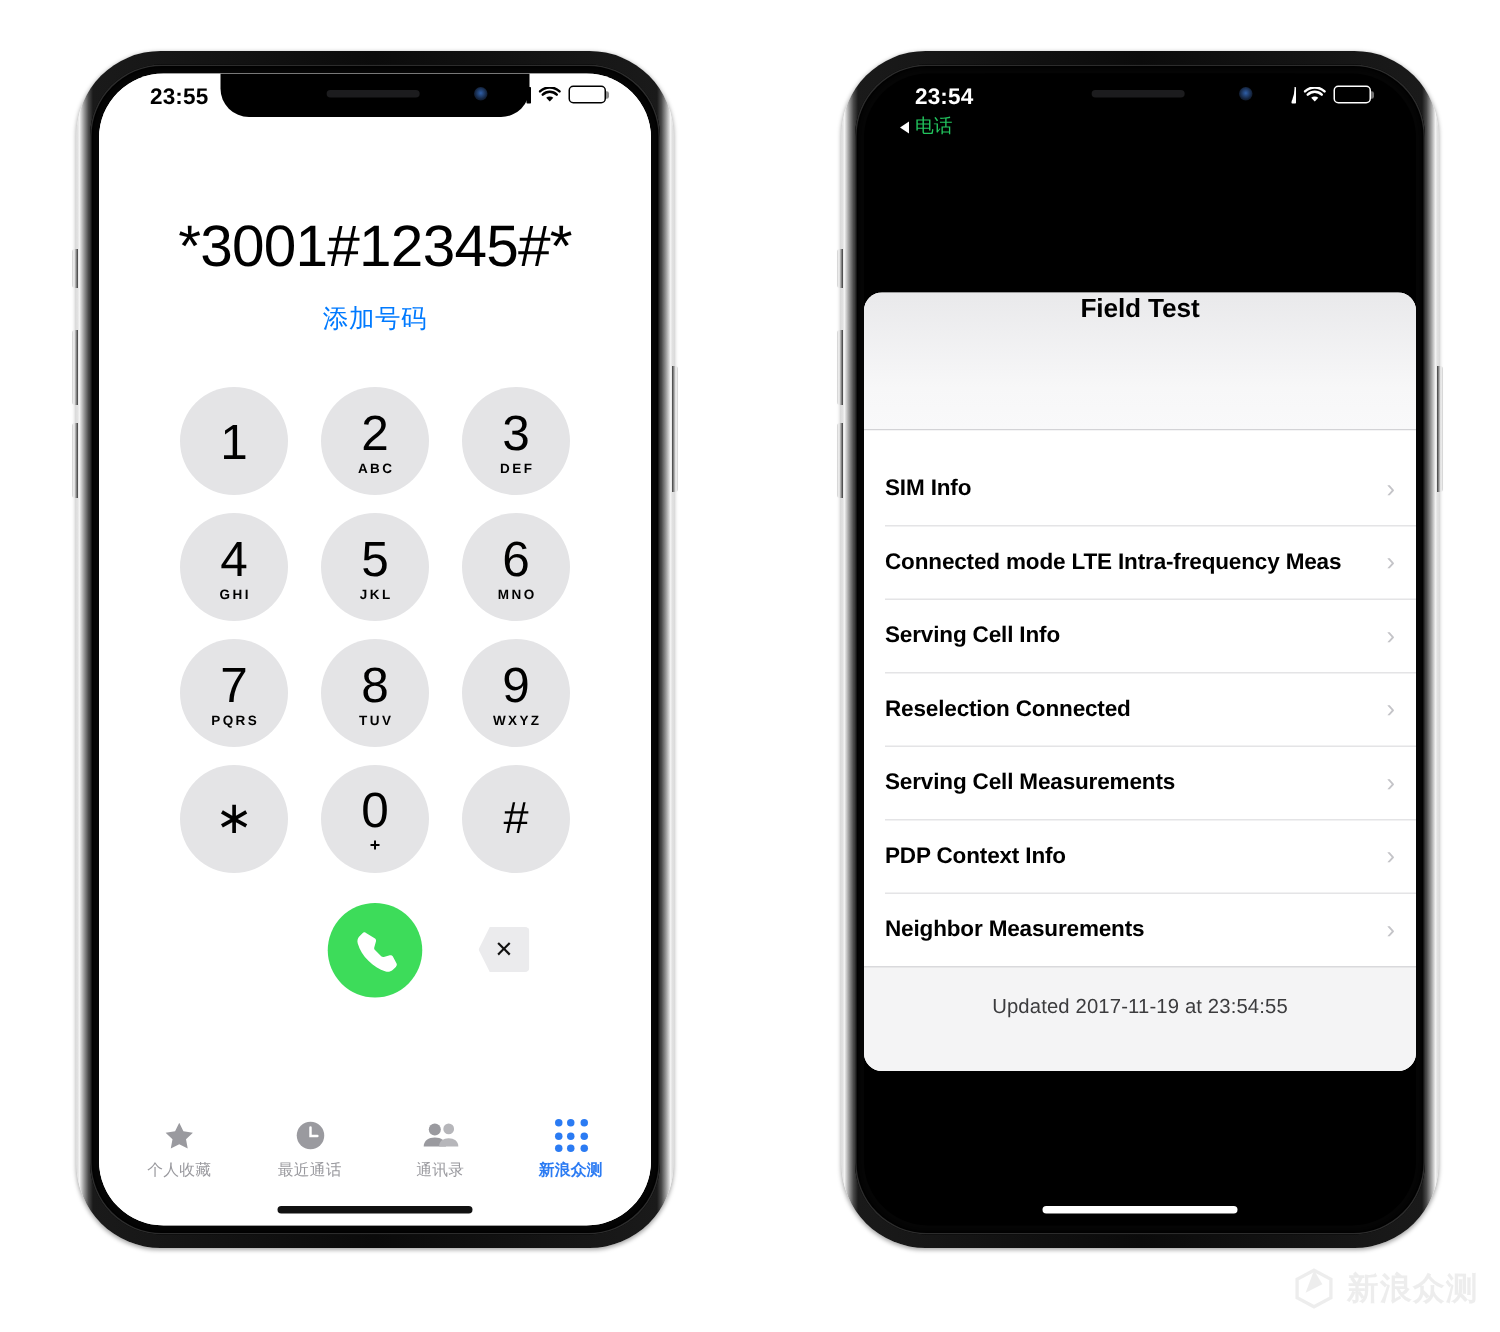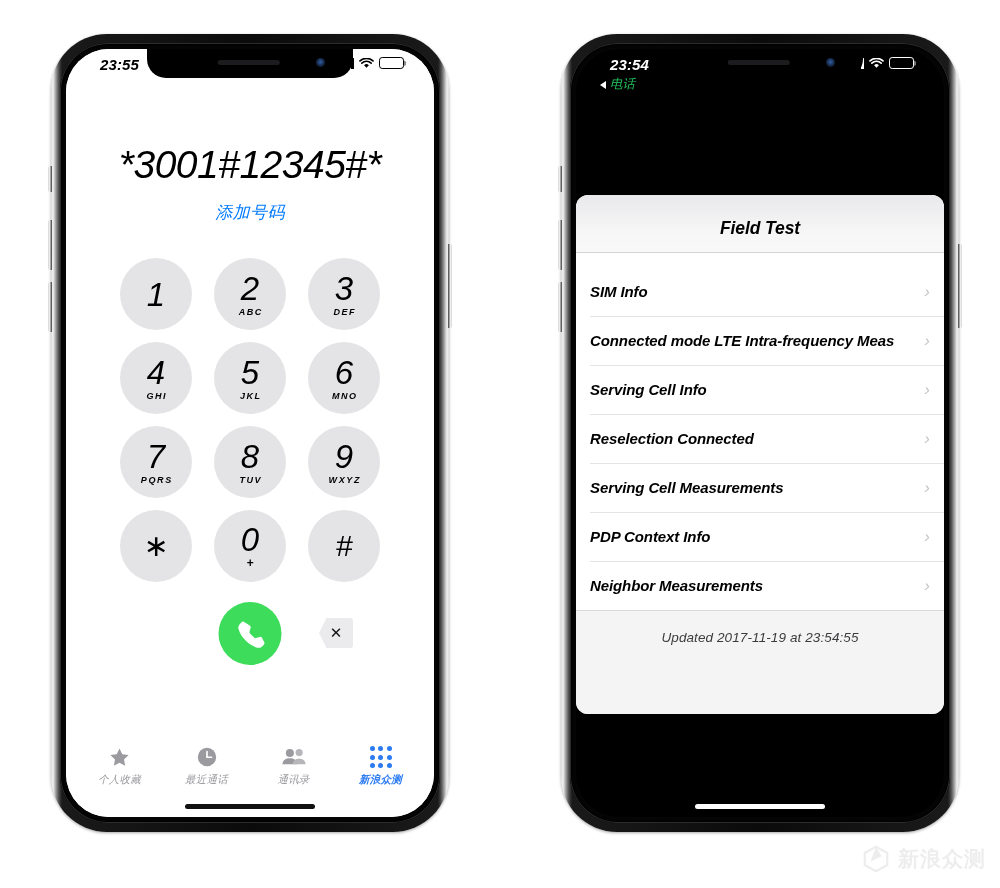--- a/index.html
+++ b/index.html
@@ -25,21 +25,20 @@
     box-shadow: 0 1px 3px rgba(0,0,0,.35);
   }
   .phone-left  { left: 51px; top: 34px; }
   .phone-right { left: 561px; top: 34px; }
 
   .bezel {
     position: absolute; inset: 9px;
     border-radius: 48px;
     background: #050505;
     box-shadow: inset 0 0 0 1px #2c2c2c, inset 0 0 2px 2px #000;
-    font-style: italic;
   }
   .screen {
     position: absolute; inset: 6px;
     border-radius: 43px;
     overflow: hidden;
     background: #ffffff;
   }
   .screen.dark { background:#000; }
 
   
@@ -199,24 +198,24 @@
   
   .ft-card {
     position: absolute; left: 0; right: 0;
     top: 146px; height: 519px;
     background: #fff;
     border-radius: 12px 12px 12px 12px;
     overflow: hidden;
     display: flex; flex-direction: column;
   }
   .ft-header {
-    height: 58px;
+    height: 92px;
     background: linear-gradient(180deg,#e9e9eb 0%, #f7f7f8 70%, #f9f9fa 100%);
     border-bottom: 1px solid #d3d3d6;
-    display: flex; align-items: flex-end; justify-content: center;
+    display: flex; justify-content: center;
     padding-bottom: 13px;
   }
   .ft-title { font-size: 17.5px; font-weight: bold; color:#000; letter-spacing:-.1px; }
   .ft-list { background:#fff; flex: 0 0 auto; padding-top: 14px; }
   .ft-row {
     position: relative;
     height: 49px;
     display: flex; align-items: center;
     padding: 0 14px 0 14px;
   }

